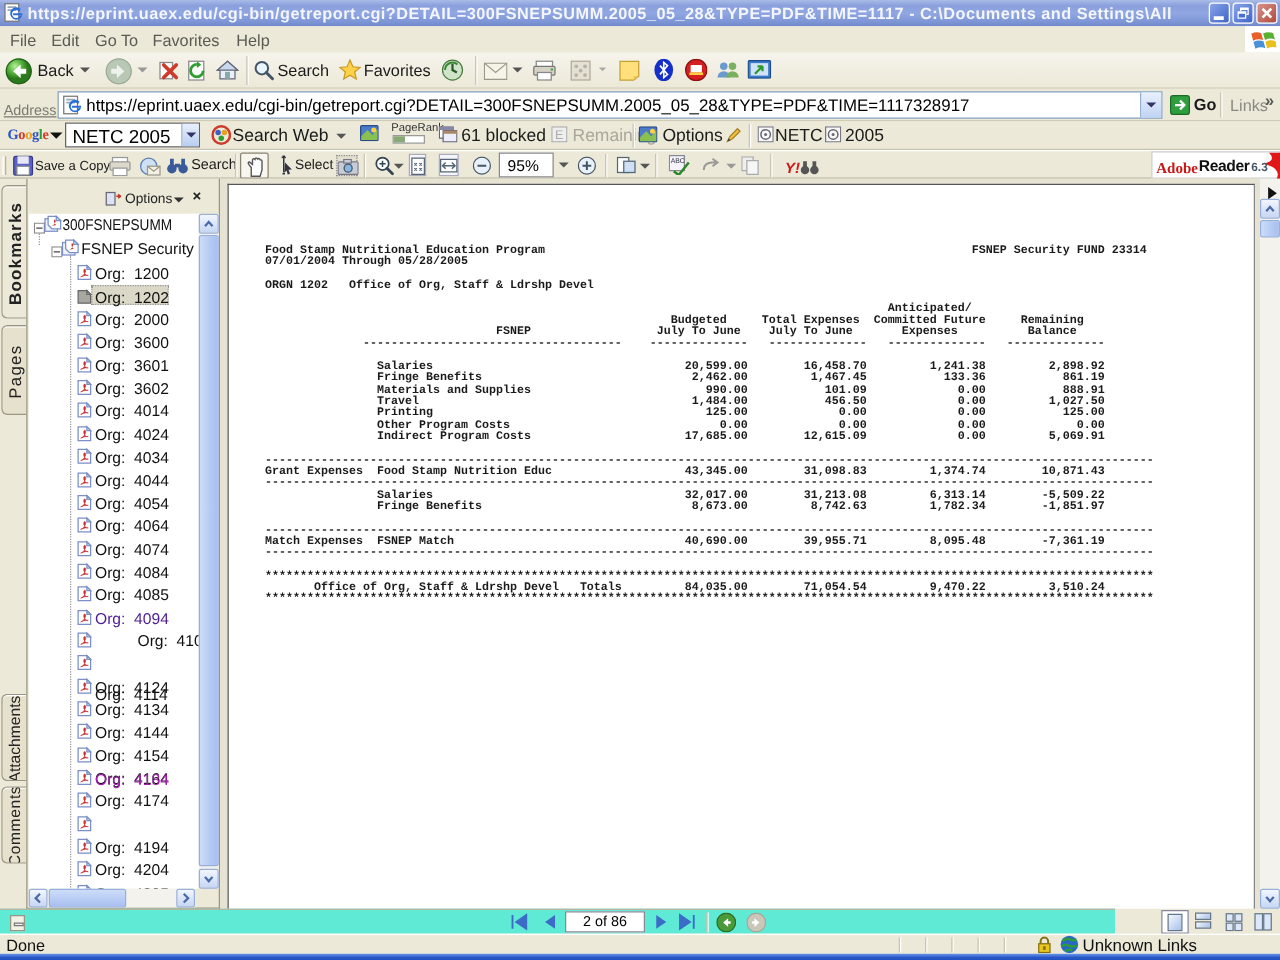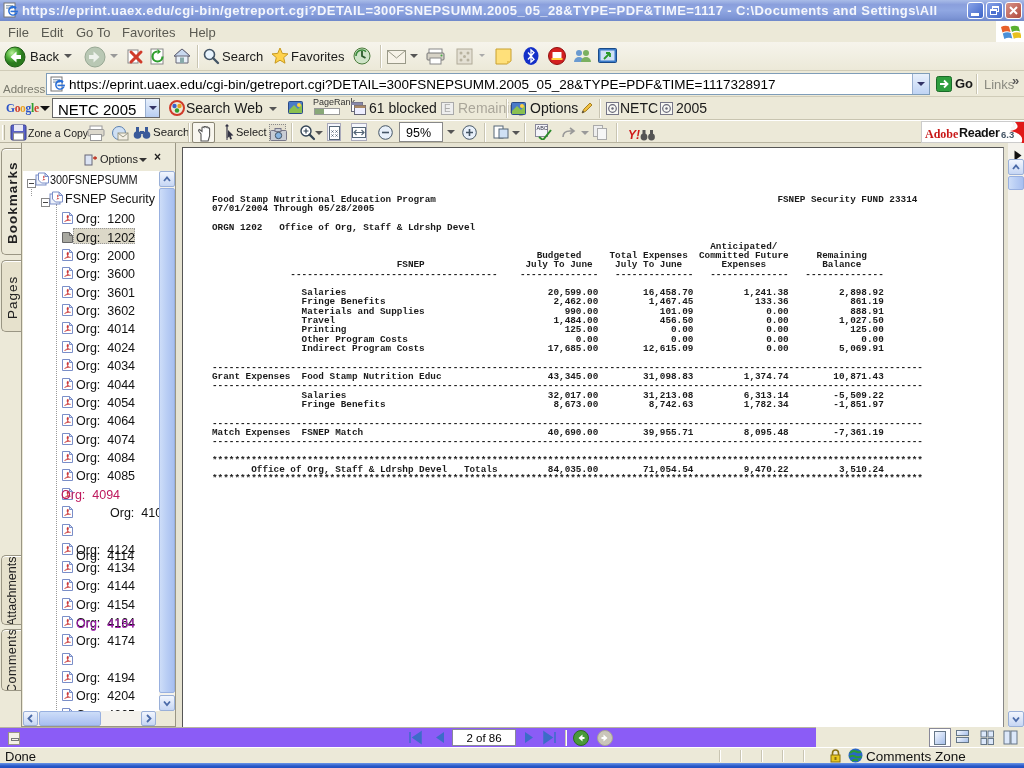--- a/index.html
+++ b/index.html
@@ -136,21 +136,21 @@
         <path d="M8 14 a5 5 0 0 1 10 0 Z" fill="#7ab060"></path>
       </svg></div>
  <div class="abs" style="left:598px;top:6px;"><svg width="19" height="15" viewBox="0 0 19 15" style="">
         <rect x="0.5" y="0.5" width="18" height="14" rx="1" fill="#3a7ac8" stroke="#1a4a88"></rect>
         <rect x="2.5" y="2.5" width="14" height="10" fill="#cfe2f6"></rect>
         <path d="M6 11 L12 5 M12 5 H8 M12 5 V9" stroke="#2a9a2a" stroke-width="1.8" fill="none"></path>
       </svg></div>
 </div>
 
 <div class="abs" style="left:0;top:71px;width:1024px;height:26px;background:#ece9d8;border-bottom:1px solid #d0ccb8;">
- <div class="abs" style="left:3px;top:12px;font:11.5px 'Liberation Sans';color:#7a7a6e;">Address</div>
+ <div class="abs" style="left:3px;top:12px;font:11.5px 'Liberation Sans';color:#7a7a6e;text-decoration:underline;">Address</div>
  <div class="abs" style="left:46px;top:2px;width:884px;height:22px;background:#fff;border:1px solid #7f9db9;">
   <div class="abs" style="left:3px;top:2px;"><svg width="16" height="16" viewBox="0 0 16 16" style="">
           <rect x="1" y="1" width="11" height="14" fill="#fff" stroke="#777"></rect>
           <rect x="3" y="3" width="7" height="1.4" fill="#9ab"></rect>
           <rect x="3" y="5.4" width="7" height="1.4" fill="#9ab"></rect>
           <path d="M13.6 5.2a5 5 0 1 0 1.2 5.2h-2a3.2 3.2 0 1 1-.4-3l1.2-2.2z" fill="#2a6fd8"></path>
           <path d="M7.5 8.6h7.4v1.6H7.5z" fill="#2a6fd8"></path>
         </svg></div>
   <div class="abs" style="left:22px;top:3px;font:13.5px 'Liberation Sans';color:#000;white-space:nowrap;">https://eprint.uaex.edu/cgi-bin/getreport.cgi?DETAIL=300FSNEPSUMM.2005_05_28&amp;TYPE=PDF&amp;TIME=1117328917</div>
   <div class="abs" style="right:0;top:0;width:17px;height:20px;background:linear-gradient(180deg,#e8f0fc,#c0d4f4);border-left:1px solid #9ab0d0;">
@@ -231,21 +231,21 @@
  <div class="abs" style="left:676px;top:3px;font:14px 'Liberation Sans';color:#1a1a1a;">2005</div>
 </div>
 
 <div class="abs" style="left:0;top:120px;width:1024px;height:23px;background:#ece9d8;border-top:1px solid #fff;border-bottom:1px solid #b8b4a0;">
  <div class="abs" style="left:2px;top:4px;width:3px;height:15px;border-left:1px solid #fff;border-right:1px solid #b8b4a0;"></div>
  <div class="abs" style="left:10px;top:3px;"><svg width="17" height="17" viewBox="0 0 17 17" style="">
         <rect x="1" y="1" width="15" height="15" rx="1.5" fill="#5a62c8" stroke="#343a88"></rect>
         <rect x="4" y="1" width="9" height="6" fill="#e8e8f4"></rect>
         <rect x="3.5" y="9" width="10" height="7" fill="#fff" stroke="#888"></rect>
       </svg></div>
- <div class="abs" style="left:28px;top:5.5px;font:10.5px 'Liberation Sans';color:#1a1a1a;">Zone a Copy</div>
+ <div class="abs" style="left:28px;top:5.5px;font:10.5px 'Liberation Sans';color:#1a1a1a;">Save a Copy</div>
  <div class="abs" style="left:87px;top:4px;"><svg width="18" height="16" viewBox="0 0 18 16" style="">
         <rect x="3" y="1" width="12" height="4" fill="#fff" stroke="#999"></rect>
         <rect x="1" y="4.5" width="16" height="6.5" rx="1" fill="#dcd8cc" stroke="#999"></rect>
         <rect x="3.5" y="9.5" width="11" height="6" fill="#fff" stroke="#999"></rect>
       </svg></div>
  <div class="abs" style="left:111px;top:4px;"><svg width="18" height="16" viewBox="0 0 18 16" style="">
         <circle cx="8" cy="8" r="6.5" fill="#cfe0f4" stroke="#5a80b0"></circle>
         <rect x="7" y="8" width="10" height="7" fill="#f4f0e4" stroke="#998"></rect>
         <path d="M7 8 L12 12 L17 8" fill="none" stroke="#998"></path>
       </svg></div>
@@ -485,21 +485,21 @@
               <path d="M1.5 1.5 H8.5 L11.5 4.5 V12.5 H1.5 Z" fill="#fff" stroke="#7a8ec8"></path>
               <path d="M8.5 1.5 L8.5 4.5 H11.5 Z" fill="#d8e0f4" stroke="#7a8ec8"></path>
               <path d="M3.5 10.5 q2-.6 3.2-2.6 q1.4-2.4.6-3.4 q-.9-.8-1.3.6 q-.3 1.6 1 3.2 q1.2 1.4 2.6 1 q-1.8-.4-3.8.4 Z" fill="#c83030" stroke="#c83030" stroke-width="0.5"></path>
             </svg></div>
           <div style="position:absolute;left:75px;top:469.2px;font:12.5px 'Liberation Sans';color:#111;white-space:nowrap;">Org:&nbsp; 4085</div>
           <div style="position:absolute;left:60px;top:486.6px;"><svg width="13" height="14" viewBox="0 0 13 14" style="">
               <path d="M1.5 1.5 H8.5 L11.5 4.5 V12.5 H1.5 Z" fill="#fff" stroke="#7a8ec8"></path>
               <path d="M8.5 1.5 L8.5 4.5 H11.5 Z" fill="#d8e0f4" stroke="#7a8ec8"></path>
               <path d="M3.5 10.5 q2-.6 3.2-2.6 q1.4-2.4.6-3.4 q-.9-.8-1.3.6 q-.3 1.6 1 3.2 q1.2 1.4 2.6 1 q-1.8-.4-3.8.4 Z" fill="#c83030" stroke="#c83030" stroke-width="0.5"></path>
             </svg></div>
-          <div style="position:absolute;left:60px;top:487.6px;font:12.5px 'Liberation Sans';color:#be185d;white-space:nowrap;">Org:&nbsp; 4094</div>
+          <div style="position:absolute;left:75px;top:487.6px;font:12.5px 'Liberation Sans';color:#4c1d95;white-space:nowrap;">Org:&nbsp; 4094</div>
           <div style="position:absolute;left:60px;top:504.9px;"><svg width="13" height="14" viewBox="0 0 13 14" style="">
               <path d="M1.5 1.5 H8.5 L11.5 4.5 V12.5 H1.5 Z" fill="#fff" stroke="#7a8ec8"></path>
               <path d="M8.5 1.5 L8.5 4.5 H11.5 Z" fill="#d8e0f4" stroke="#7a8ec8"></path>
               <path d="M3.5 10.5 q2-.6 3.2-2.6 q1.4-2.4.6-3.4 q-.9-.8-1.3.6 q-.3 1.6 1 3.2 q1.2 1.4 2.6 1 q-1.8-.4-3.8.4 Z" fill="#c83030" stroke="#c83030" stroke-width="0.5"></path>
             </svg></div>
           <div style="position:absolute;left:65px;top:505.9px;font:12.5px 'Liberation Sans';color:#111;white-space:nowrap;margin-left:44px;">Org:&nbsp; 4104</div>
           <div style="position:absolute;left:60px;top:523.3px;"><svg width="13" height="14" viewBox="0 0 13 14" style="">
               <path d="M1.5 1.5 H8.5 L11.5 4.5 V12.5 H1.5 Z" fill="#fff" stroke="#7a8ec8"></path>
               <path d="M8.5 1.5 L8.5 4.5 H11.5 Z" fill="#d8e0f4" stroke="#7a8ec8"></path>
               <path d="M3.5 10.5 q2-.6 3.2-2.6 q1.4-2.4.6-3.4 q-.9-.8-1.3.6 q-.3 1.6 1 3.2 q1.2 1.4 2.6 1 q-1.8-.4-3.8.4 Z" fill="#c83030" stroke="#c83030" stroke-width="0.5"></path>
@@ -643,21 +643,21 @@
       </div>
    <div class="abs" style="left:0;top:33px;width:16px;height:14px;background:linear-gradient(90deg,#cdddf8,#b8cdf4 50%,#a8bff0);border:1px solid #98b0e0;border-radius:2px;"></div>
    <div class="abs" style="left:0;top:568px;width:16px;height:16px;background:linear-gradient(180deg,#f2f6fe,#c6d6f4);border:1px solid #9ab0d8;border-radius:2px;">
         <svg width="14" height="14" style="position:absolute;left:0;top:0;">
           <path d="M4 5.5 L7 9 L10 5.5" fill="none" stroke="#4a6aa8" stroke-width="1.8"></path>
         </svg>
       </div>
  </div>
 </div>
 
-<div class="abs" style="left:0;top:727px;width:816px;height:20px;background:#8b5cf6;border-top:1px solid #b8b4a0;">
+<div class="abs" style="left:0;top:727px;width:892px;height:20px;background:#5eead4;border-top:1px solid #b8b4a0;">
  <div class="abs" style="left:8px;top:4px;width:12px;height:13px;border:1px solid #9a9684;background:#f4f1e6;">
       <div class="abs" style="left:2px;top:5px;width:8px;height:3px;border:1px solid #777;"></div>
     </div>
  <div class="abs" style="left:407px;top:2px;"><svg width="17" height="15">
         <path d="M3 2 V13 M14 2 L6 7.5 L14 13 Z" fill="#3c6cc8" stroke="#3c6cc8" stroke-width="1.5"></path>
       </svg></div>
  <div class="abs" style="left:433px;top:2px;"><svg width="15" height="15">
         <path d="M11 2 L3 7.5 L11 13 Z" fill="#3c6cc8"></path>
       </svg></div>
  <div class="abs" style="left:452px;top:1px;width:64px;height:17px;background:#fff;border:1px solid #889;">
@@ -707,16 +707,16 @@
  <div class="sep" style="left:803px;top:2px;height:12px;"></div>
  <div class="abs" style="left:829px;top:1px;"><svg width="13" height="14" viewBox="0 0 13 14" style="">
         <rect x="2" y="6" width="9" height="7" fill="#e8c820" stroke="#887010"></rect>
         <path d="M3.5 6 V4 a3 3 0 0 1 6 0 V6" fill="none" stroke="#887010" stroke-width="1.6"></path>
         <rect x="5.5" y="8" width="2" height="3" fill="#887010"></rect>
       </svg></div>
  <div class="abs" style="left:848px;top:0px;"><svg width="15" height="15" viewBox="0 0 15 15" style="">
         <circle cx="7.5" cy="7.5" r="7" fill="#2a66c8"></circle>
         <path d="M2 5 Q5 2 8 3.5 Q11 5 13 3.5 M1.5 9 Q4 7 7 8.5 Q10 10 13.5 8.5 M4 13 Q7 11 10 12.5" stroke="#2a9a3a" stroke-width="2" fill="none"></path>
       </svg></div>
- <div class="abs" style="left:866px;top:1px;font:13.5px 'Liberation Sans';color:#111;">Comments Zone</div>
+ <div class="abs" style="left:866px;top:1px;font:13.5px 'Liberation Sans';color:#111;">Unknown Links</div>
 </div>
 
 <div class="abs" style="left:0;top:763px;width:1024px;height:5px;background:linear-gradient(180deg,#6a96e8,#2858c8 60%,#2050c0);"></div>
 
 </body></html>

